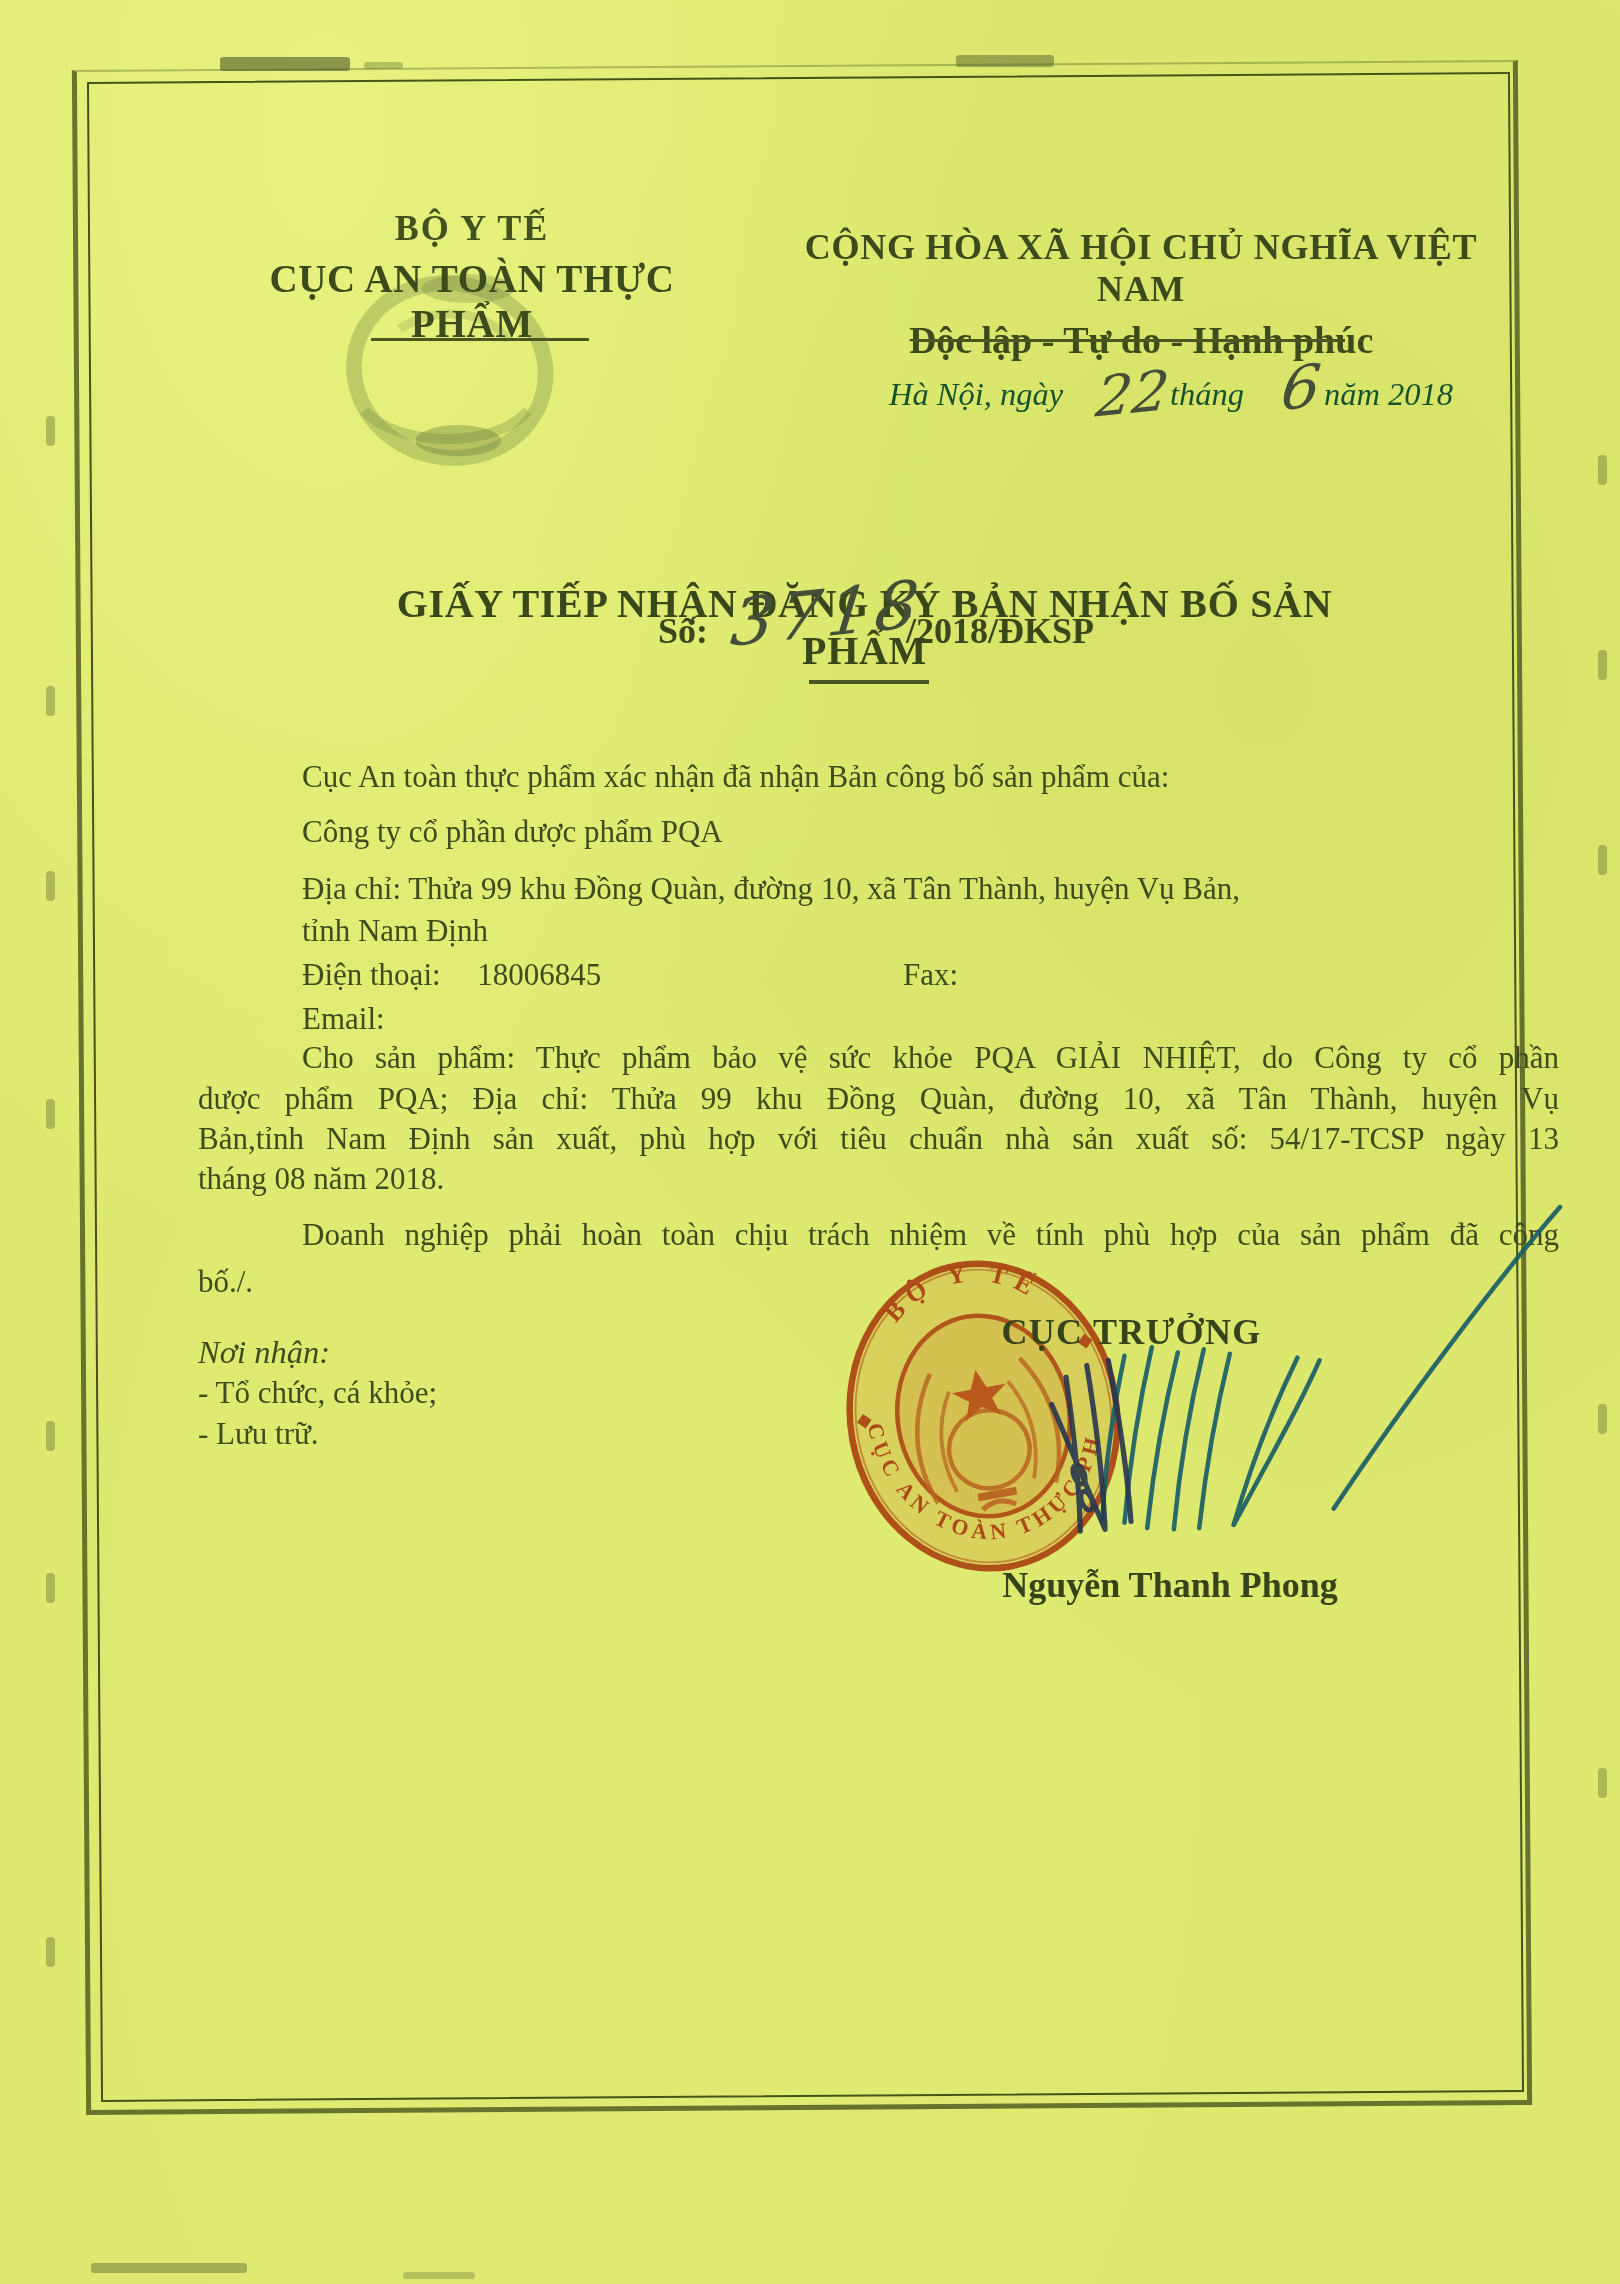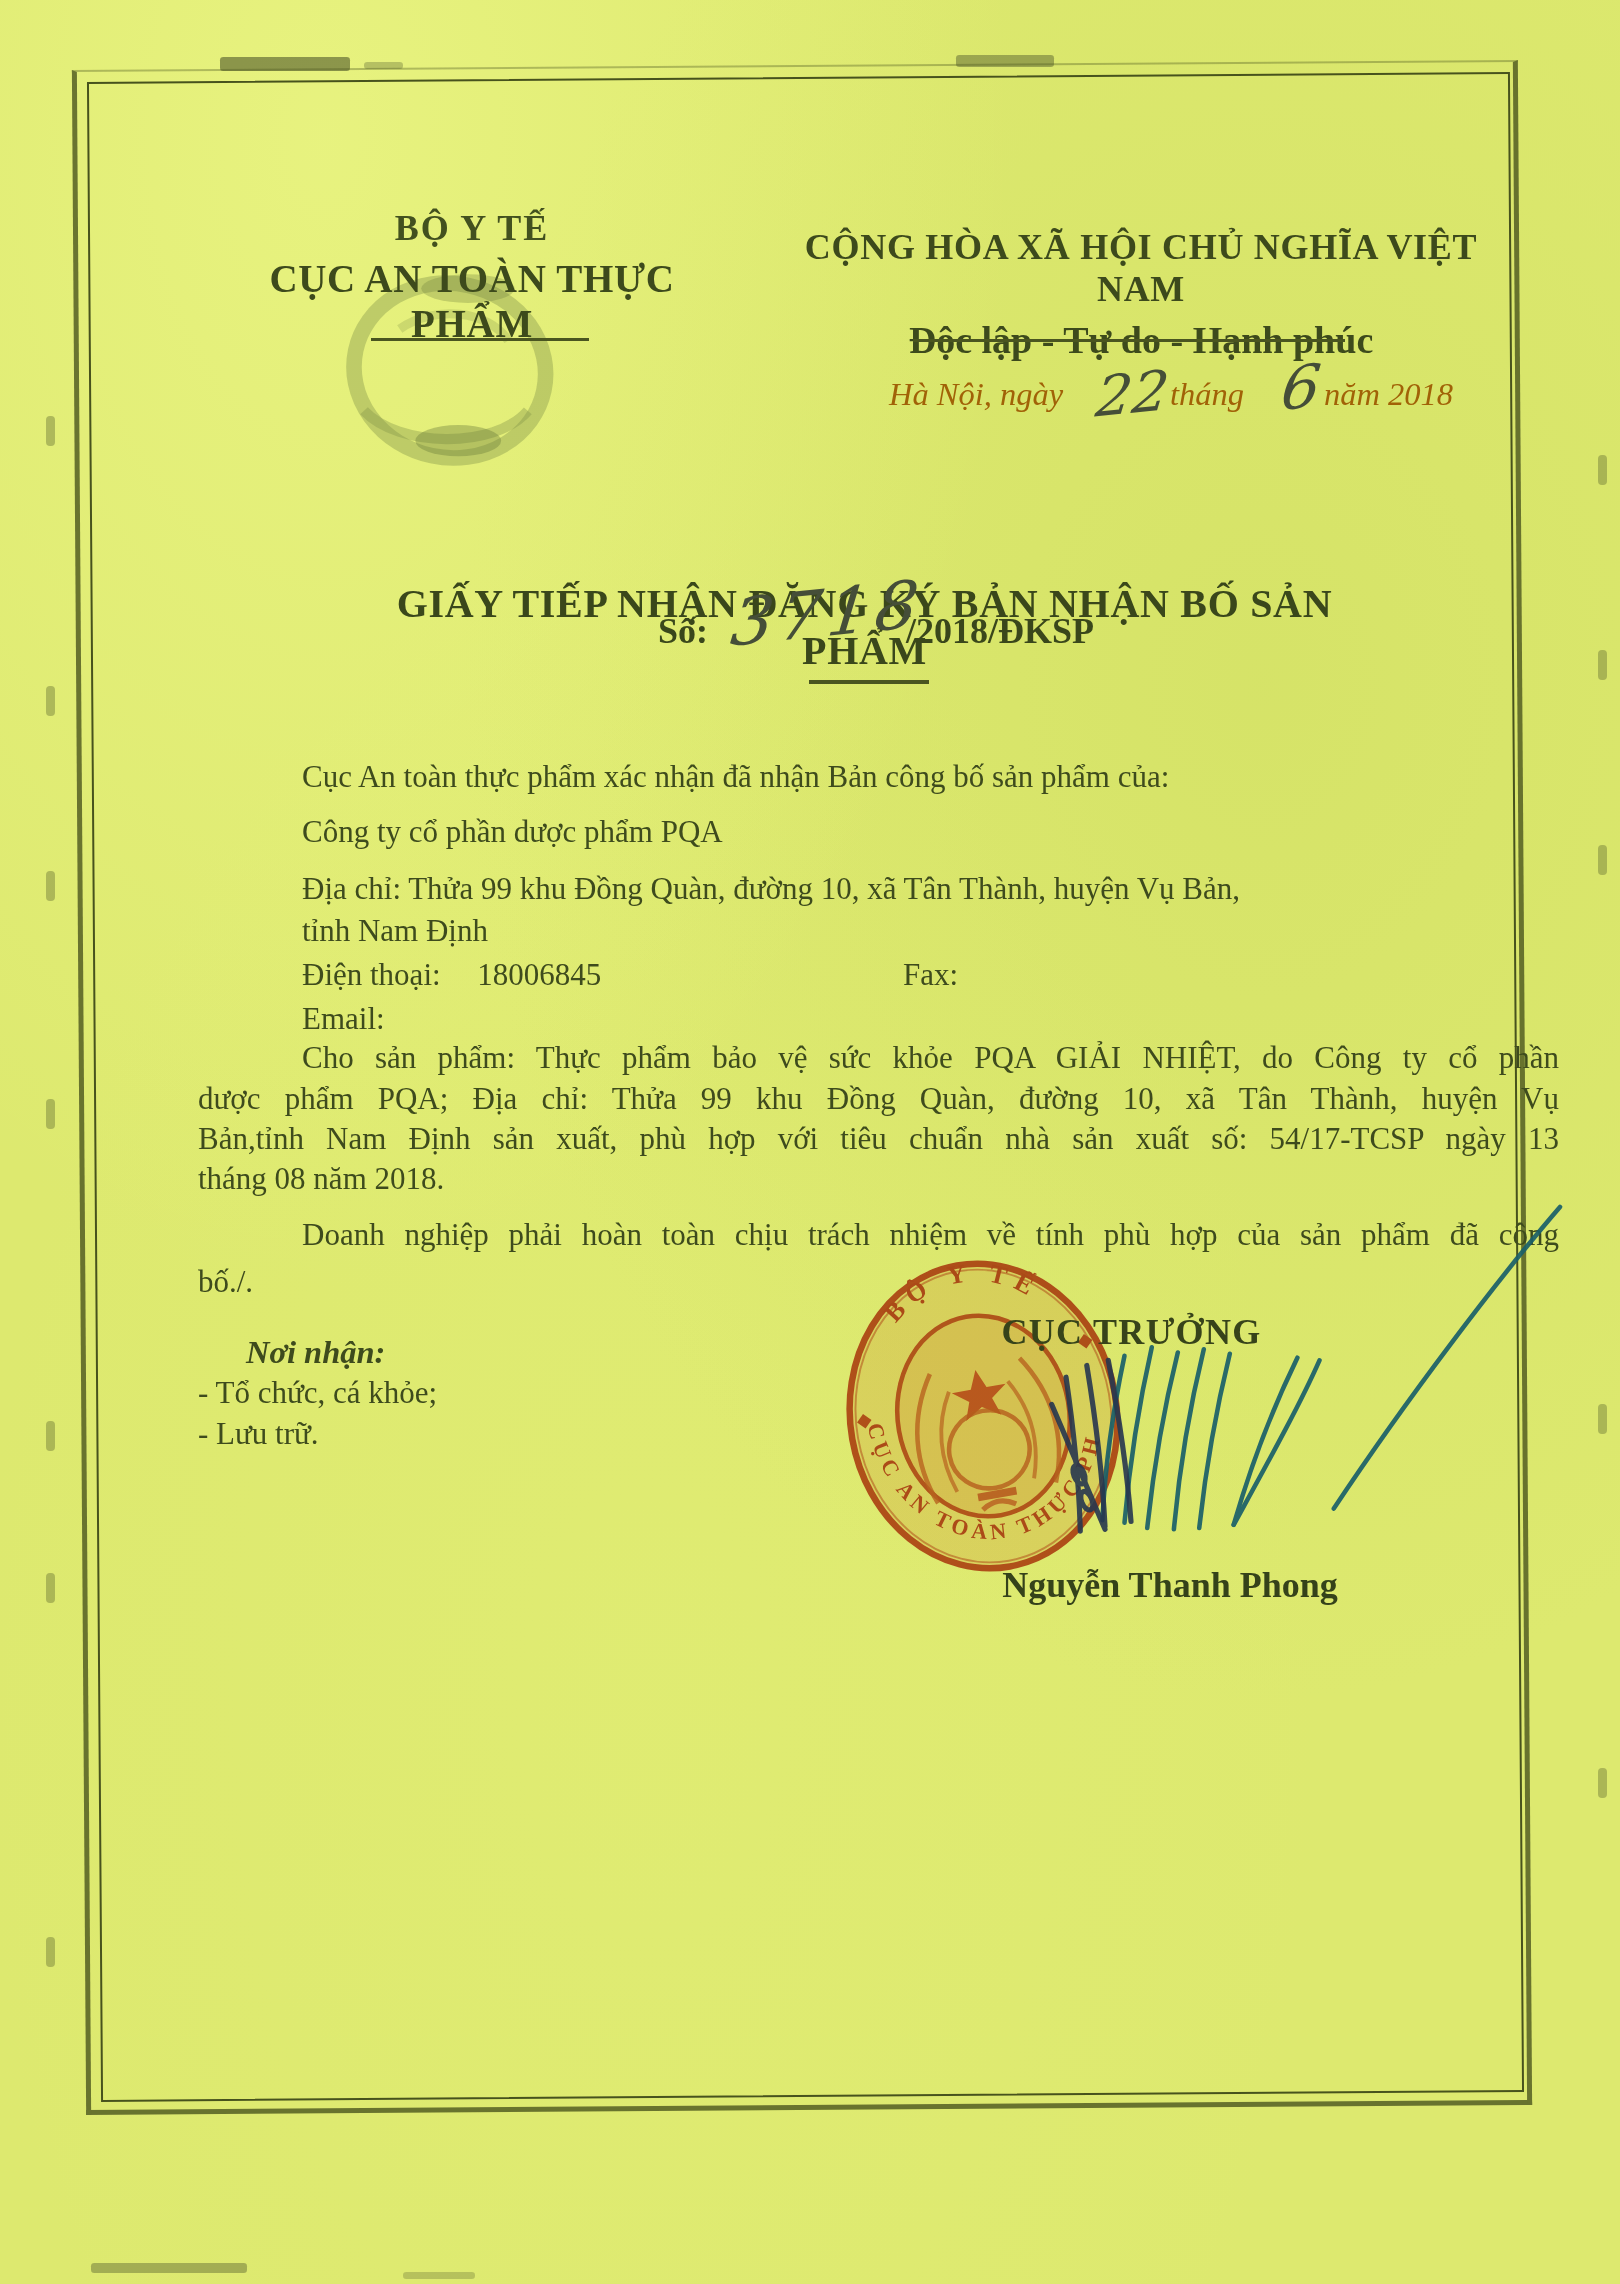--- a/index.html
+++ b/index.html
@@ -21,36 +21,36 @@
   .smudge{background:#5a6430;border-radius:3.3px;z-index:0;}
   .tick{width:9px;height:30px;background:rgba(90,100,45,.38);border-radius:3.9px;z-index:0;}
   
   .hleft{left:228px;top:207px;width:488px;text-align:center;z-index:3;}
   .hleft .l1{font-size:36px;font-weight:bold;letter-spacing:2px;color:#43511f;}
   .hleft .l2{font-size:39px;font-weight:bold;letter-spacing:0.7px;margin-top:6.5px;color:#3d4a1c;}
   .rule{background:#4a5520;height:3.3px;z-index:3;}
   .hright{left:767px;top:226px;width:748px;text-align:center;z-index:3;}
   .hright .l1{font-size:36px;font-weight:bold;letter-spacing:0.7px;color:#3d4a1c;text-align:center;}
   .hright .l2{font-size:38px;font-weight:bold;margin-top:7.8px;color:#3d4a1c;}
-  .dateline{z-index:3;font-style:italic;font-size:32.5px;color:#a16207;white-space:nowrap;}
+  .dateline{z-index:3;font-style:italic;font-size:32.5px;color:#14532d;white-space:nowrap;}
   .hand{font-family:"DejaVu Serif",serif;font-style:italic;color:#454e38;
         display:inline-block;transform:skewX(-12deg) rotate(-6deg);z-index:4;}
   
   .title1{left:338px;top:580px;width:1053px;text-align:center;font-size:40px;
           font-weight:bold;letter-spacing:0.7px;color:#3a471b;z-index:3;}
   .so-label,.so-suffix{font-size:36px;font-weight:bold;color:#3a471b;z-index:3;}
   
   .bline{left:198px;width:1361px;font-size:31px;color:#3e4b1d;z-index:3;white-space:nowrap;}
   .indent{padding-left:104px;}
   .just{white-space:normal;text-align:justify;text-align-last:justify;}
   .jindent{text-indent:104px;}
   
   .sigtitle{left:904px;top:1311px;width:455px;text-align:center;font-size:36px;
             font-weight:bold;letter-spacing:1.3px;color:#37431a;z-index:3;}
-  .noinhan{left:198px;top:1334px;font-size:32.5px;font-weight:bold;font-style:italic;z-index:3;margin-left:48px;}
+  .noinhan{left:198px;top:1334px;font-size:32.5px;font-weight:normal;font-style:italic;z-index:3;}
   .recip{left:198px;font-size:31px;z-index:3;}
   .signame{left:936px;top:1564px;width:468px;text-align:center;font-size:36px;
            font-weight:bold;color:#35421a;z-index:5;}
   .seal{left:821px;top:1234px;width:325px;height:364px;mix-blend-mode:multiply;
         opacity:.93;z-index:2;}
   .signature{left:1014px;top:1190px;width:585px;height:364px;z-index:6;}
   .logo{left:338px;top:273px;width:221px;height:208px;z-index:2;}
 </style>
 </head>
 <body>

